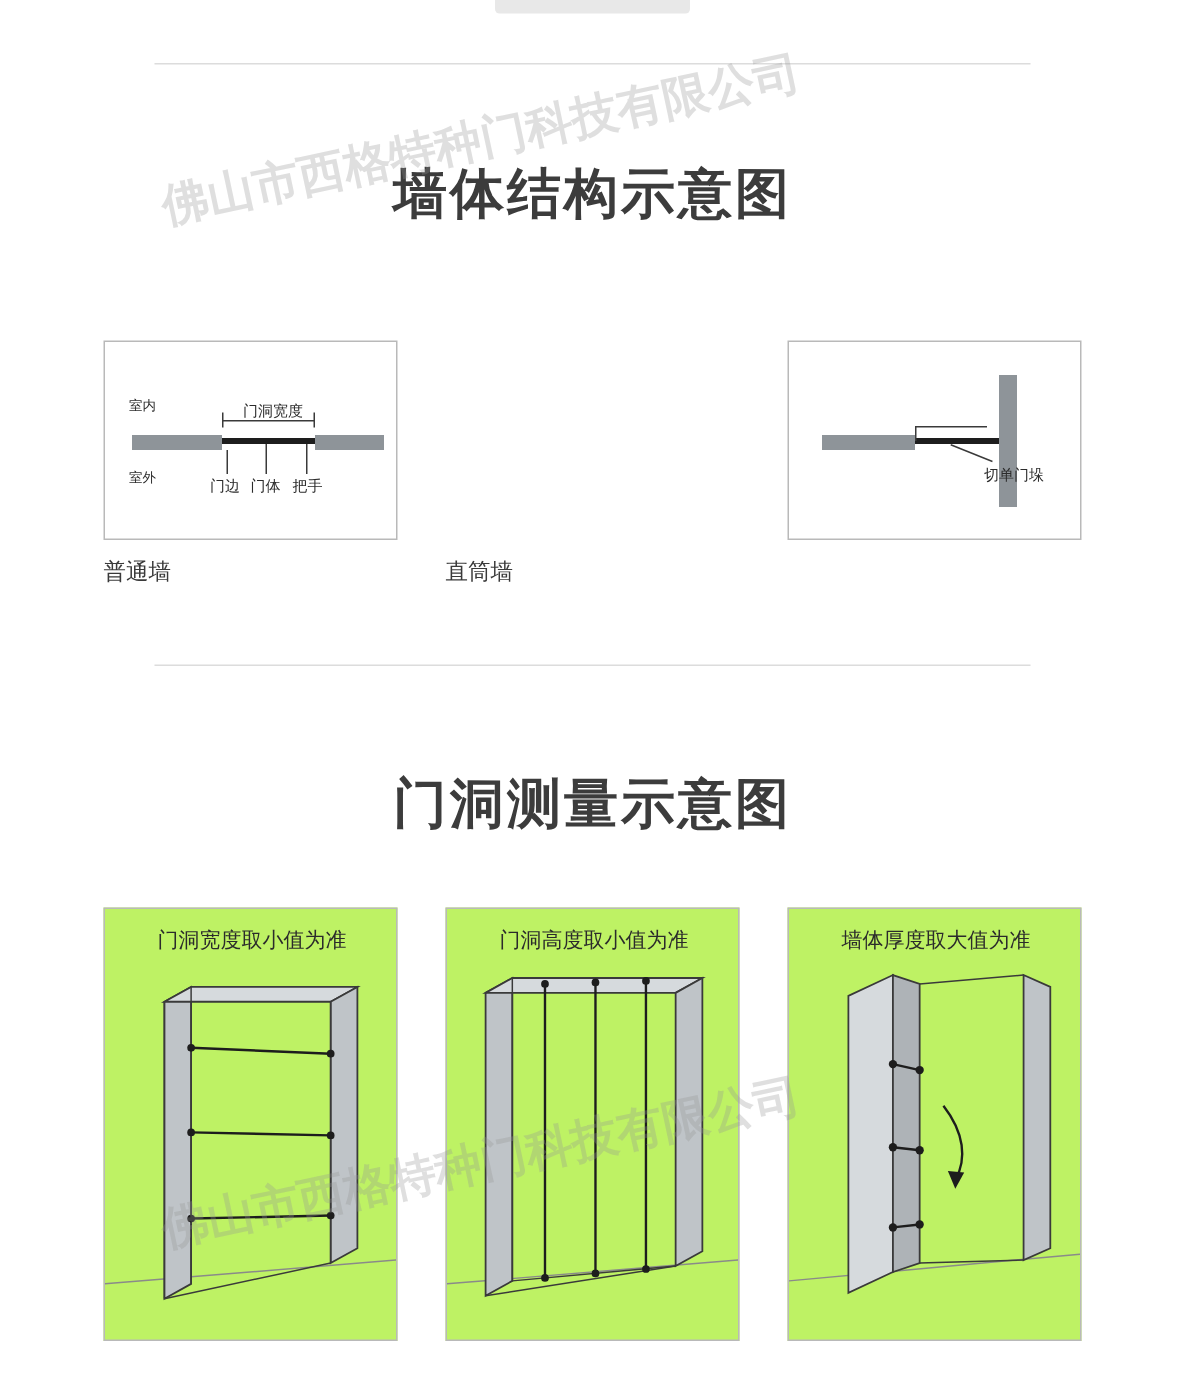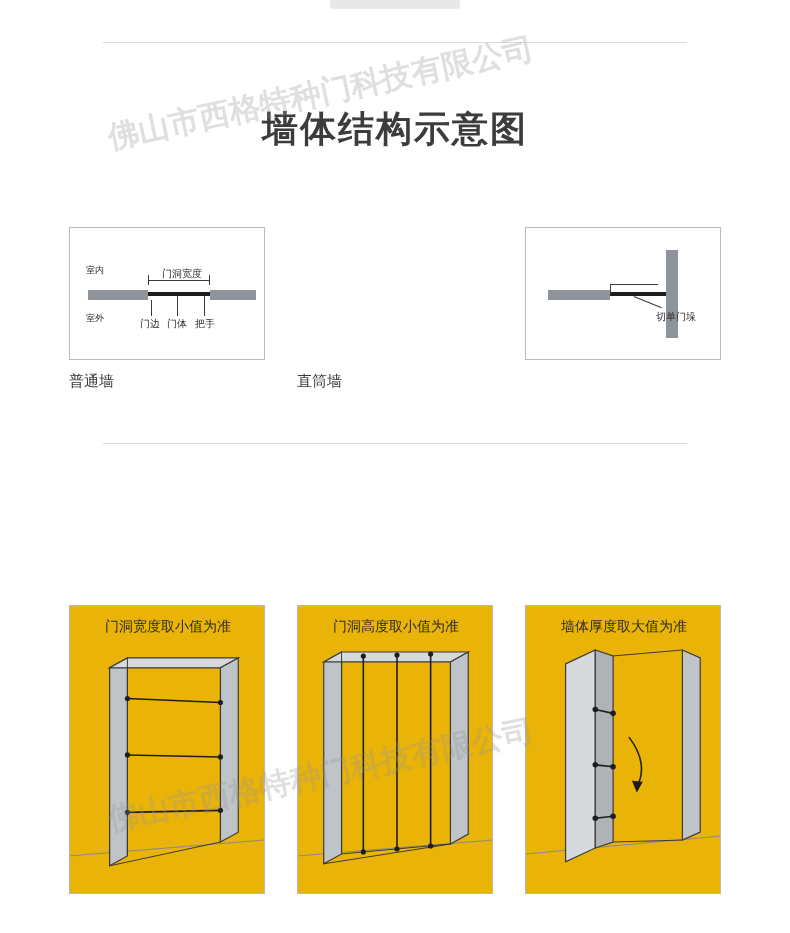--- a/index.html
+++ b/index.html
@@ -113,21 +113,21 @@
     top: 605px;
     width: 652px;
     height: 289px;
   }
   .panel2 {
     position: absolute;
     top: 0;
     width: 196px;
     height: 289px;
     border: 1px solid #b9b9b9;
-    background: #eab308;
+    background: #bef264;
     box-sizing: border-box;
     overflow: hidden;
   }
   .panel2.p1 { left: 0px; }
   .panel2.p2 { left: 228px; }
   .panel2.p3 { left: 456px; }
 
   .panel2 .hdr {
     position: absolute;
     left: 0;
@@ -206,20 +206,21 @@
       <div class="thin-line" style="left:108px; top:68px; width:30px; height:1px; transform:rotate(22deg); transform-origin:left top;"></div>
       <div class="mini-label" style="left:130px; top:82px;">切单门垛</div>
     </div>
   </div>
 
   <div class="cap1 c1">普通墙</div>
   <div class="cap1 c2">直筒墙</div>
 
   <div class="divider mid"></div>
 
+  <div class="section-title t2">门洞测量示意图</div>
 
   <div class="row2">
 
     <div class="panel2 p1">
       <div class="hdr">门洞宽度取小值为准</div>
       <svg class="svg-holder" viewBox="0 0 196 289">
 
         <line x1="0" y1="252" x2="196" y2="236" stroke="#8a8a8a" stroke-width="1"></line>
 
         <polygon points="40,62 58,52 58,252 40,262" fill="#bfc4c8" stroke="#3a3a3a" stroke-width="1.2"></polygon>

